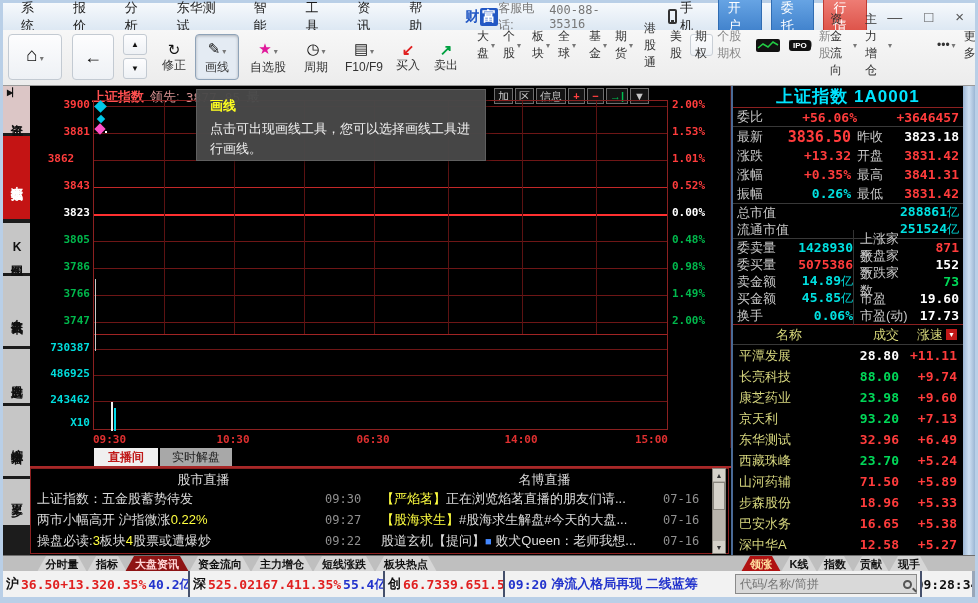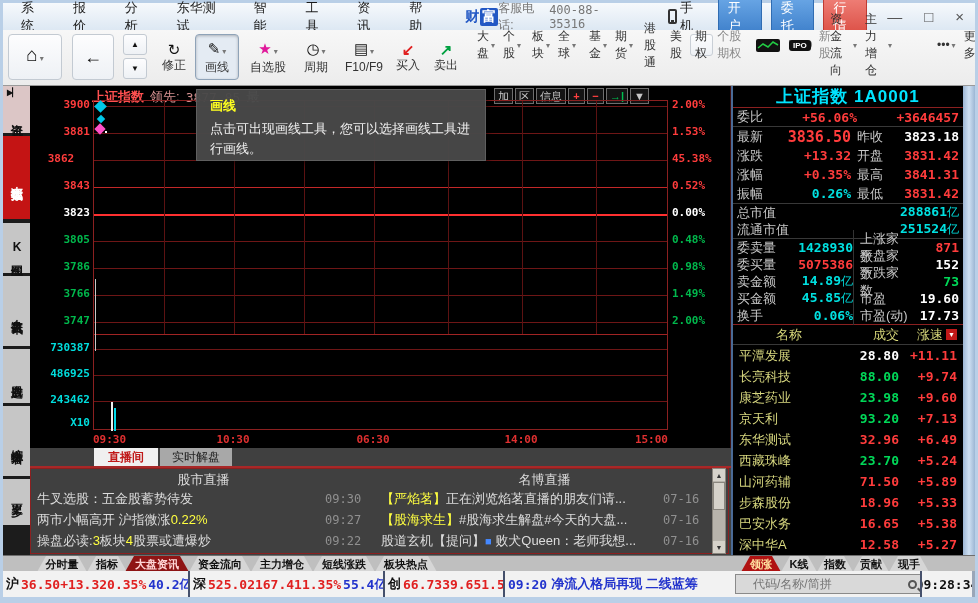--- a/index.html
+++ b/index.html
@@ -61,21 +61,21 @@
 .vol-line{position:absolute;left:0;width:100%;height:1px;background:#6e1616;}
 .ytick{position:absolute;width:58px;text-align:right;font-size:11px;font-weight:bold;font-family:"DejaVu Sans Mono",monospace;}
 .ptick{position:absolute;left:642px;width:52px;text-align:left;font-size:11px;font-weight:bold;font-family:"DejaVu Sans Mono",monospace;}
 .t-red{color:#ff3c3c;}.t-grn{color:#00b84c;}.t-wht{color:#fff;}.t-cyn{color:#00dede;}
 .xtick{position:absolute;top:347px;width:40px;font-size:11px;font-weight:bold;color:#e03030;font-family:"DejaVu Sans Mono",monospace;}
 .diam{position:absolute;transform:rotate(45deg);}
 .tooltip{position:absolute;left:166px;top:3px;width:290px;height:72px;background:rgba(72,72,72,.97);border:1px solid #5f5f5f;box-shadow:2px 3px 6px rgba(0,0,0,.5);z-index:5;}
 .tt-title{color:#ffff20;font-size:13px;font-weight:bold;padding:7px 13px 2px;}
 .tt-body{color:#f0f0f0;font-size:13px;line-height:20px;padding:2px 13px;width:286px;}
 
-.livep{position:absolute;left:30px;top:448px;width:701px;height:107px;background:#404040;}
+.livep{position:absolute;left:30px;top:448px;width:701px;height:107px;background:#000000;}
 .lv-tab{position:absolute;top:0;height:18px;display:flex;align-items:center;justify-content:center;font-size:12px;cursor:pointer;}
 .lv-tab1{left:64px;width:64px;background:#f0f0f0;color:#c01818;font-weight:bold;}
 .lv-tab2{left:130px;width:72px;background:#a8a8a8;color:#222;}
 .lv-line{position:absolute;left:0;top:18px;width:100%;height:2px;background:#a82828;}
 .lv-body{position:absolute;left:0;top:20px;width:699px;height:86px;border:1px solid #8b2020;}
 .lv-h{position:absolute;top:2px;height:16px;font-size:13px;color:#dcdcdc;text-align:center;}
 .lv-row{position:absolute;height:20px;display:flex;align-items:center;font-size:13px;cursor:pointer;white-space:nowrap;overflow:hidden;}
 .lv-time{width:46px;color:#909090;font-size:12px;font-family:"DejaVu Sans Mono",monospace;flex:none;text-align:left;}
 .lv-txt{flex:1;overflow:hidden;white-space:nowrap;}
 .pt-w{color:#dcdcdc;}.pt-y{color:#ffff40;}.pt-b{color:#4488ff;font-size:11px;}
@@ -110,21 +110,21 @@
 .trap.active-dk{background:#8e1414;color:#ffd6d6;}
 .trap.active-rd{background:#b01212;color:#ffe0a0;}
 
 .statusbar{position:absolute;left:3px;top:571px;width:972px;height:26px;background:#9aa6b8;}
 .sb-cell{position:absolute;top:0;height:26px;background:#f2f2f2;border-right:2px solid #45506b;display:flex;align-items:center;padding:0 3px;white-space:nowrap;overflow:hidden;}
 .sb-name{font-size:13px;color:#111;font-weight:bold;margin-right:2px;}
 .sb-red{color:#e02020;font-size:13px;font-weight:bold;font-family:"DejaVu Sans Mono",monospace;}
 .sb-blue{color:#2233cc;font-size:13px;font-weight:bold;font-family:"DejaVu Sans Mono",monospace;}
 .sb-blue-cn{color:#2233cc;font-size:12px;font-weight:bold;}
 .sb-msg{color:#2233cc;font-size:13px;font-weight:bold;overflow:hidden;white-space:nowrap;}
-.searchbox{flex:1;height:20px;background:#d9d9d9;border:1px solid #8a8a8a;display:flex;align-items:center;padding:0 17px;}
+.searchbox{flex:1;height:20px;background:#d9d9d9;border:1px solid #8a8a8a;display:flex;align-items:center;padding:0 4px;}
 .searchbox input{flex:1;border:none;background:transparent;font-size:12px;color:#444;outline:none;font-family:"Liberation Sans",sans-serif;}
 .mag{width:9px;height:9px;border:2px solid #555;border-radius:50%;position:relative;flex:none;}
 .mag:after{content:"";position:absolute;left:7px;top:7px;width:5px;height:2px;background:#555;transform:rotate(45deg);}
 .rframe{position:absolute;left:963px;top:86px;width:12px;height:511px;background:linear-gradient(90deg,#9db6d4,#cfe0f2,#9db6d4);}
 </style>
 </head>
 <body>
 
 <div class="win">
 
@@ -362,21 +362,21 @@
     <div class="ytick t-red" style="left:2px;top:66px;text-align:center;">3862</div>
     <div class="ytick t-red" style="left:2px;top:93px;">3843</div>
     <div class="ytick t-wht" style="left:2px;top:120px;">3823</div>
     <div class="ytick t-grn" style="left:2px;top:147px;">3805</div>
     <div class="ytick t-grn" style="left:2px;top:174px;">3786</div>
     <div class="ytick t-grn" style="left:2px;top:201px;">3766</div>
     <div class="ytick t-grn" style="left:2px;top:228px;">3747</div>
 
     <div class="ptick t-red" style="top:12px;">2.00%</div>
     <div class="ptick t-red" style="top:39px;">1.53%</div>
-    <div class="ptick t-red" style="top:66px;">45.38%</div>
+    <div class="ptick t-red" style="top:66px;">1.01%</div>
     <div class="ptick t-red" style="top:93px;">0.52%</div>
     <div class="ptick t-wht" style="top:120px;">0.00%</div>
     <div class="ptick t-grn" style="top:147px;">0.48%</div>
     <div class="ptick t-grn" style="top:174px;">0.98%</div>
     <div class="ptick t-grn" style="top:201px;">1.49%</div>
     <div class="ptick t-grn" style="top:228px;">2.00%</div>
 
     <div class="ytick t-cyn" style="left:2px;top:255px;">730387</div>
     <div class="ytick t-cyn" style="left:2px;top:281px;">486925</div>
     <div class="ytick t-cyn" style="left:2px;top:307px;">243462</div>
@@ -395,21 +395,21 @@
   </div>
 
   <div class="livep">
     <div class="lv-tab lv-tab1">直播间</div>
     <div class="lv-tab lv-tab2">实时解盘</div>
     <div class="lv-line"></div>
     <div class="lv-body">
       <div class="lv-h" style="left:0;width:345px;">股市直播</div>
       <div class="lv-h" style="left:345px;width:337px;">名博直播</div>
       <div class="lv-row" style="left:6px;top:20px;width:334px;">
-          <span class="lv-txt"><span class="pt-w">牛叉选股：五金股蓄势待发</span></span>
+          <span class="lv-txt"><span class="pt-w">上证指数：五金股蓄势待发</span></span>
           <span class="lv-time">09:30</span>
         </div>
       <div class="lv-row" style="left:6px;top:41px;width:334px;">
           <span class="lv-txt"><span class="pt-w">两市小幅高开 沪指微涨</span><span class="pt-y">0.22%</span></span>
           <span class="lv-time">09:27</span>
         </div>
       <div class="lv-row" style="left:6px;top:62px;width:334px;">
           <span class="lv-txt"><span class="pt-w">操盘必读:</span><span class="pt-y">3</span><span class="pt-w">板块</span><span class="pt-y">4</span><span class="pt-w">股票或遭爆炒</span></span>
           <span class="lv-time">09:22</span>
         </div>

